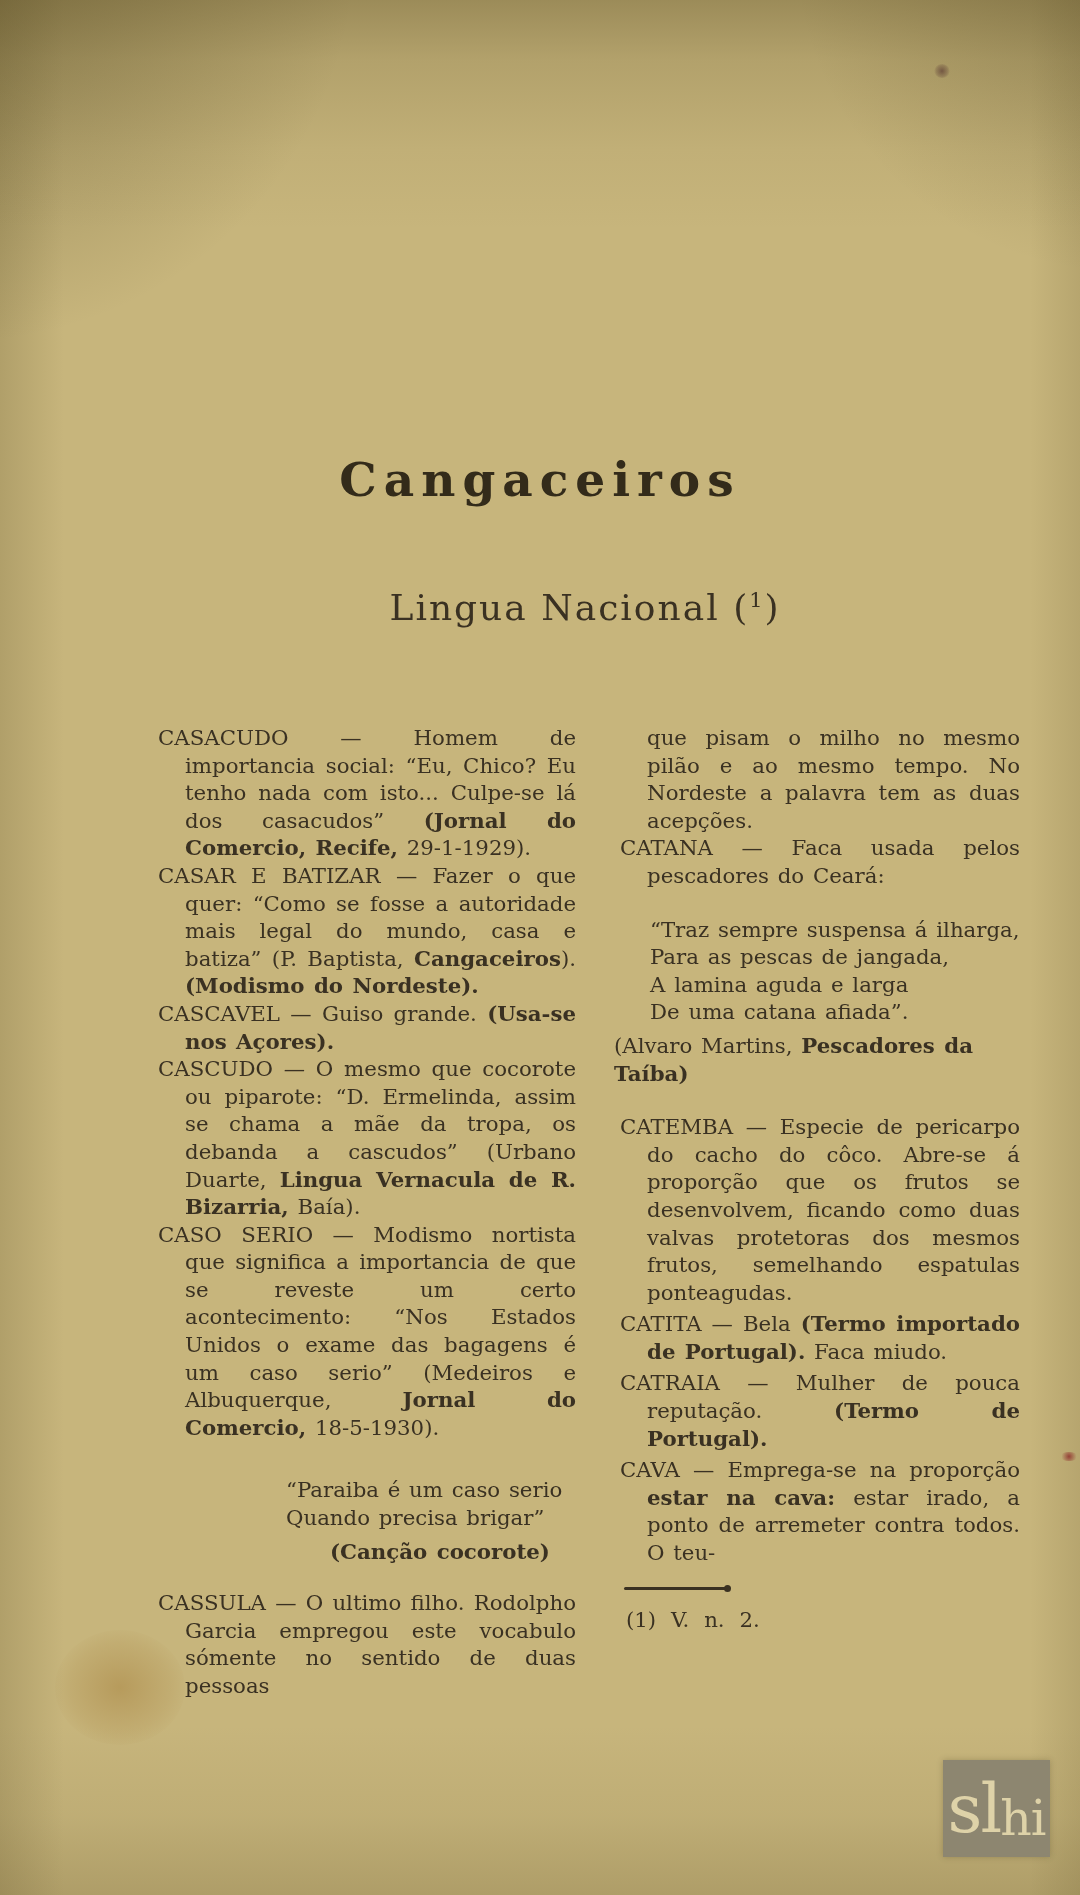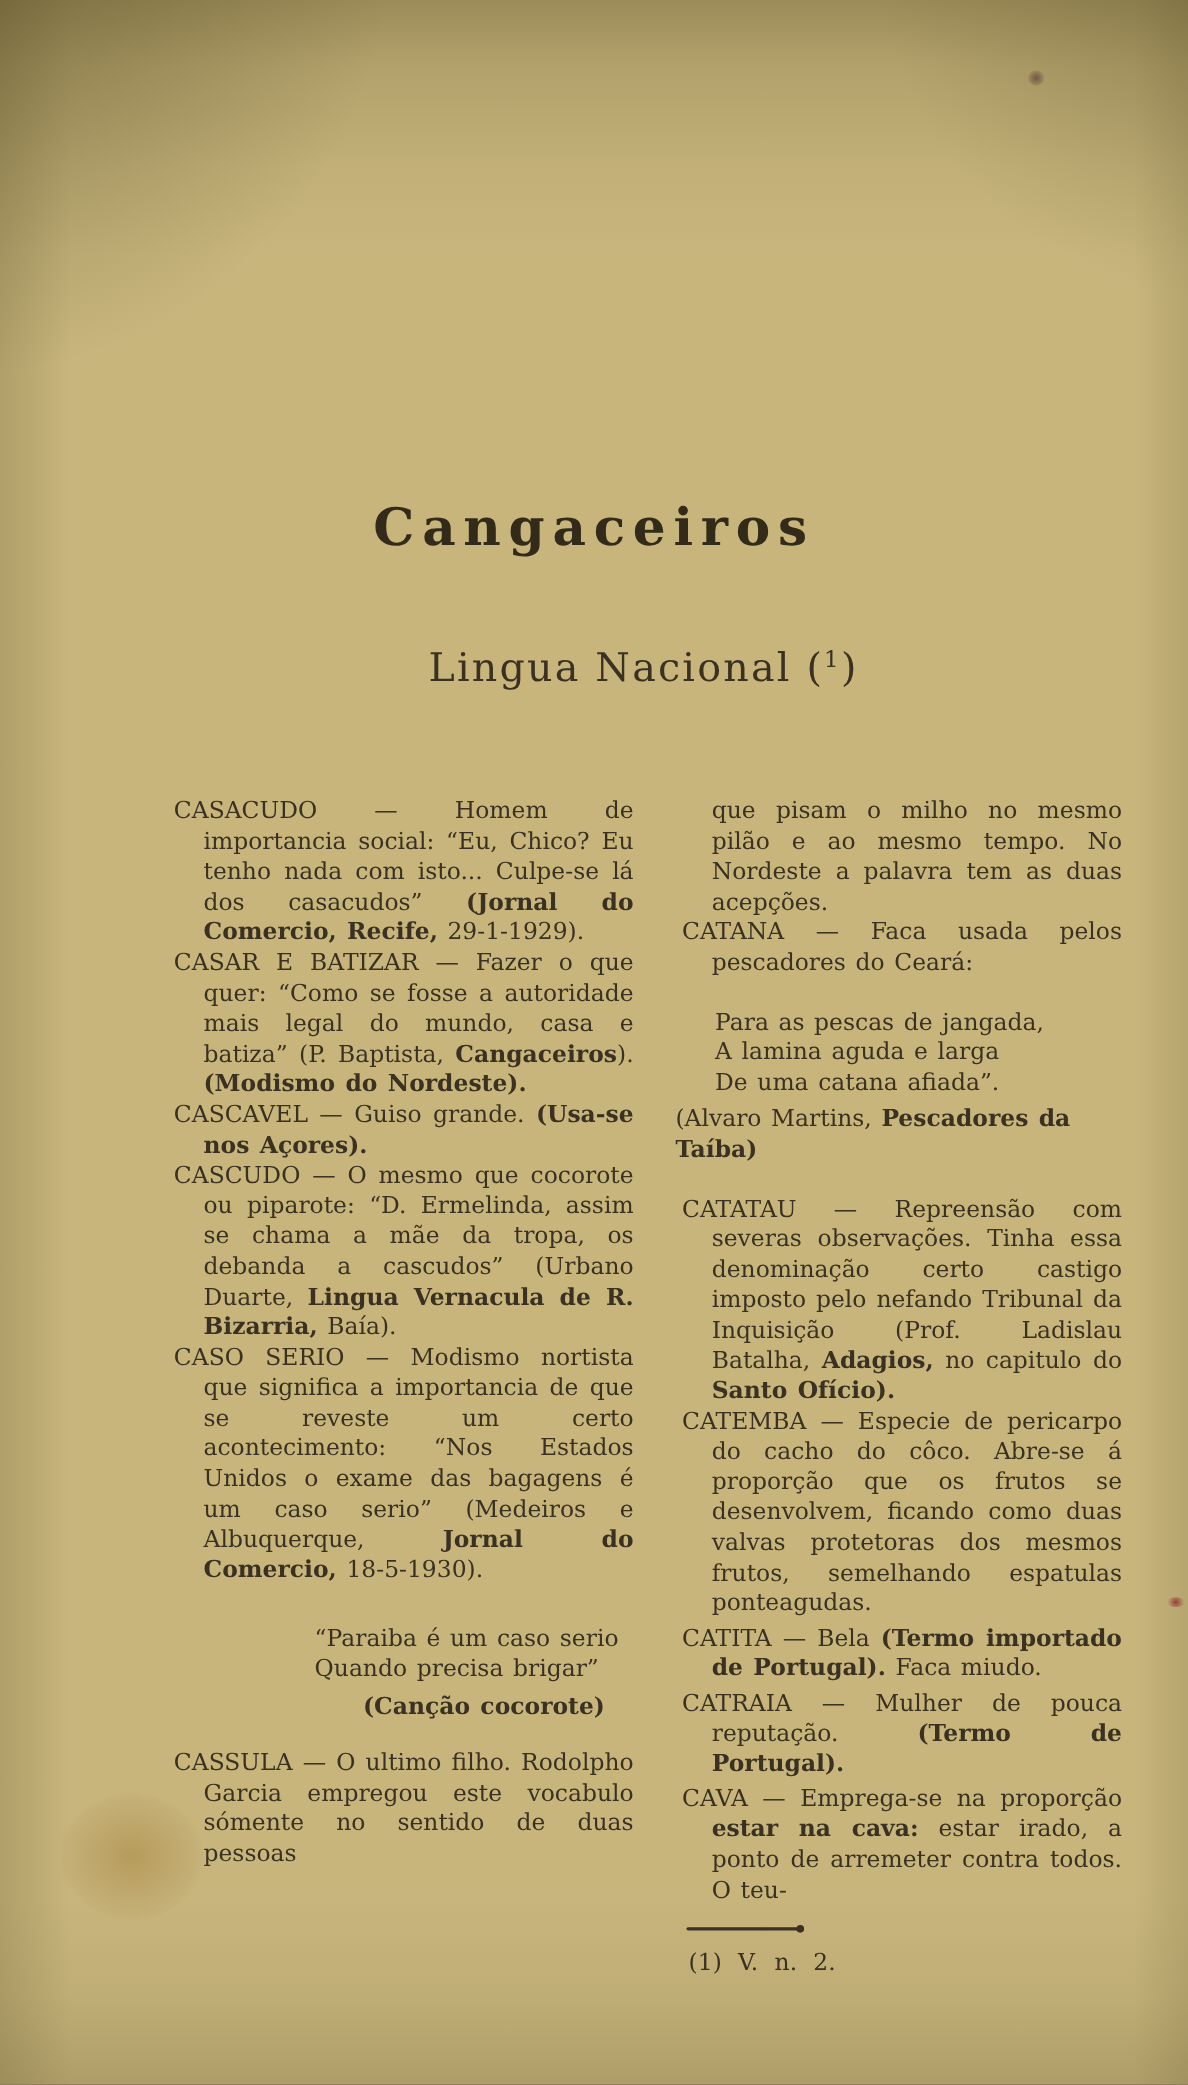--- a/index.html
+++ b/index.html
@@ -135,30 +135,34 @@
           <div>Quando precisa brigar”</div>
         </div>
       <div class="verse-attr a-left">(Canção cocorote)</div>
       <p class="entry"><span>CASSULA — O ultimo filho. Rodolpho Garcia empregou este vocabulo sómente no sentido de duas pessoas</span></p>
     </div>
 
     <div class="col right">
       <p class="continuation"><span>que pisam o milho no mesmo pilão e ao mesmo tempo. No Nordeste a palavra tem as duas acepções.</span></p>
       <p class="entry"><span>CATANA — Faca usada pelos pescadores do Ceará:</span></p>
       <div class="verse v-right">
+          <div>“Traz sempre suspensa á ilharga,</div>
           <div>Para as pescas de jangada,</div>
           <div>A lamina aguda e larga</div>
           <div>De uma catana afiada”.</div>
         </div>
       <div class="verse-attr a-right"><span>(Alvaro Martins, </span><span class="b">Pescadores da Taíba)</span></div>
-      <p class="entry"><span>CATATAU — Repreensão com severas observações. Tinha essa denominação certo castigo imposto pelo nefando Tribunal da Inquisição (Prof. Ladislau Batalha, </span><span class="b">Adagios,</span><span> no capitulo do </span><span class="b">Santo Ofício).</span></p>
       <p class="entry"><span>CATEMBA — Especie de pericarpo do cacho do côco. Abre-se á proporção que os frutos se desenvolvem, ficando como duas valvas protetoras dos mesmos frutos, semelhando espatulas ponteagudas.</span></p>
       <p class="entry gap"><span>CATITA — Bela </span><span class="b">(Termo importado de Portugal).</span><span> Faca miudo.</span></p>
       <p class="entry gap"><span>CATRAIA — Mulher de pouca reputação. </span><span class="b">(Termo de Portugal).</span></p>
       <p class="entry gap"><span>CAVA — Emprega-se na proporção </span><span class="b">estar na cava:</span><span> estar irado, a ponto de arremeter contra todos. O teu-</span></p>
       <div class="footnote-rule"></div>
       <p class="footnote">(1) V. n. 2.</p>
     </div>
 
   </div>
 
+  <div class="logo">
+      <span class="lg1">sl</span>
+      <span class="lg2">hi</span>
+    </div>
 
 </div>
 
 </body></html>

